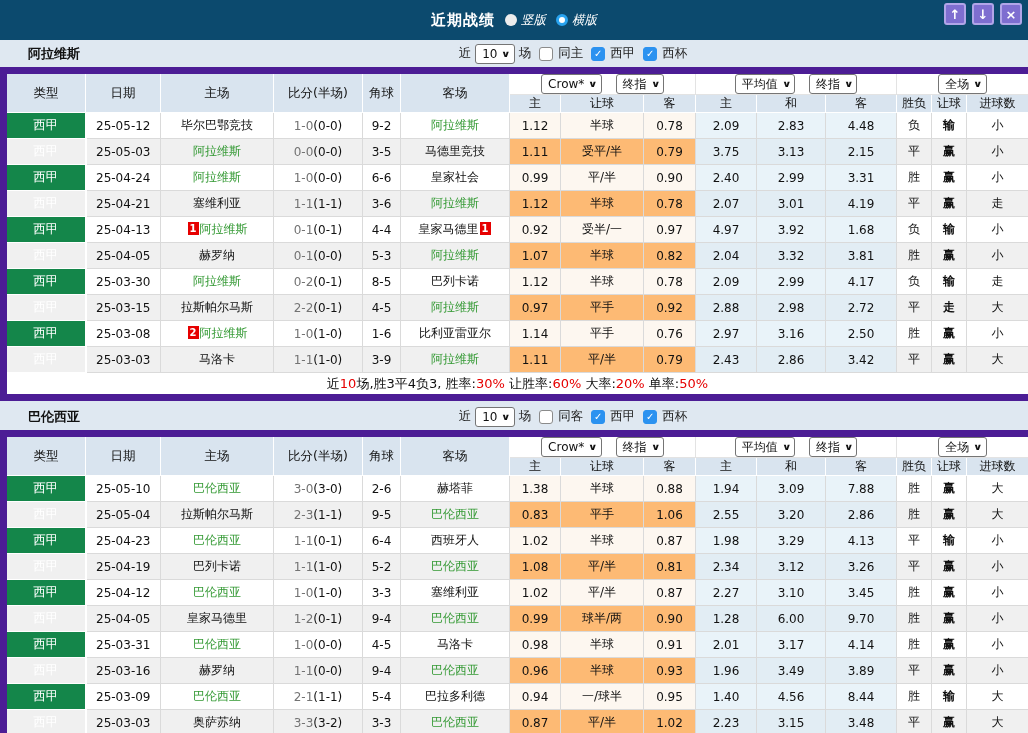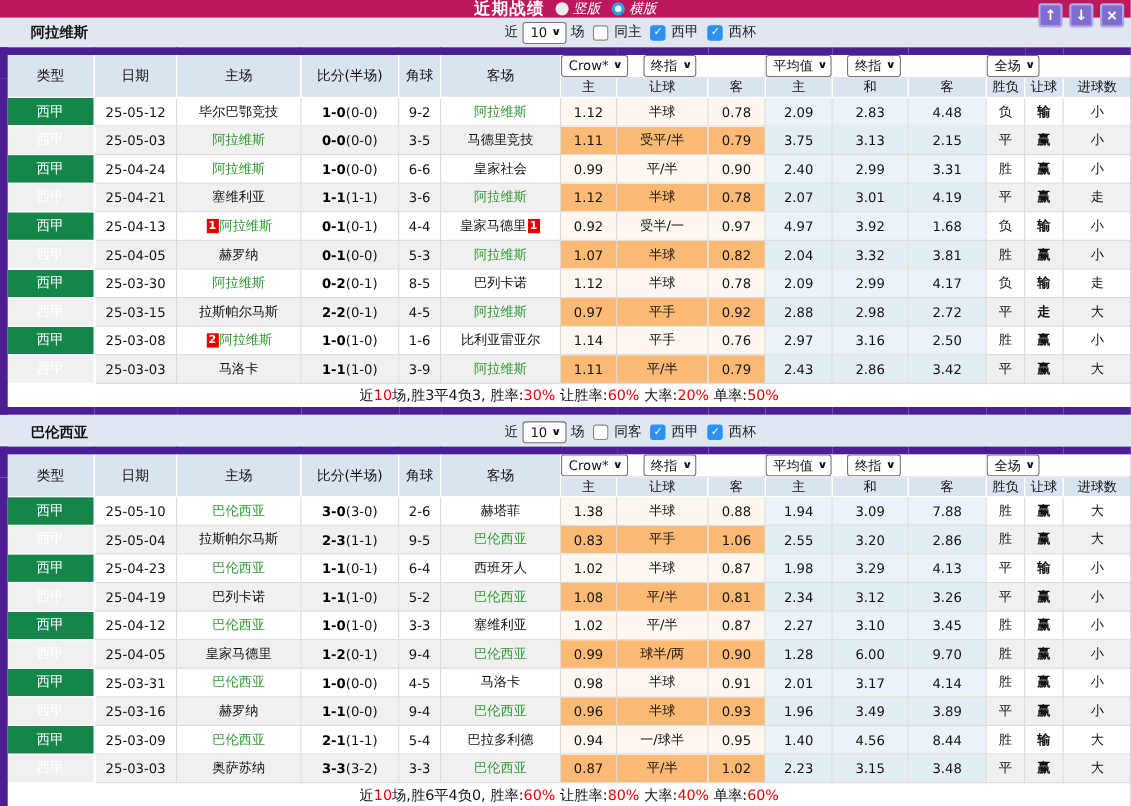--- a/index.html
+++ b/index.html
@@ -4,21 +4,21 @@
 <style>
   * { box-sizing: border-box; }
   html,body { margin:0; padding:0; }
   body {
     width:1028px; height:733px; overflow:hidden;
     background:#dfe8f1;
     font-family:"DejaVu Sans","Liberation Sans",sans-serif;
     font-size:12px; color:#222;
   }
   
-  .titlebar{ height:16px; background:#be185d; display:flex; align-items:center; position:relative; }
+  .titlebar{ height:40px; background:#0c4a6e; display:flex; align-items:center; position:relative; }
   .tb-center{ flex:1; display:flex; justify-content:center; align-items:center; gap:10px; color:#fff; }
   .title{ font-weight:bold; font-size:15px; letter-spacing:1px; }
   .radio-opt{ display:inline-flex; align-items:center; gap:4px; font-size:12.5px; cursor:pointer;font-style:italic; }
   .radio{ width:12px; height:12px; border-radius:50%; background:#ededed; display:inline-block; }
   .radio.unsel{ background:#fff; border:3px solid #29a3ef; }
   .tb-btns{ position:absolute; right:6px; top:3px; display:flex; gap:6px; }
   .tb-btn{ width:22px; height:22px; background:#7e6ed0; border:2px solid #b1a5e8; border-radius:3px;
            color:#fff; font-weight:bold; font-size:13px; line-height:15px; text-align:center; cursor:pointer; padding:0;
            font-family:"DejaVu Sans","Liberation Sans",sans-serif; }
   
@@ -34,30 +34,30 @@
              display:inline-flex; align-items:center; justify-content:center; cursor:pointer;
              font-size:10px; font-weight:bold; color:#fff; margin-left:4px; }
   .checkbox.checked{ background:#2b92f0; border-color:#2b92f0; }
   .cb-label{ margin-left:1px; }
   
   table.tbl{ border-collapse:collapse; table-layout:fixed; width:1028px; background:#fff; border:7px solid #4c1d95; }
   .tbl td,.tbl th{ overflow:hidden; white-space:nowrap; text-align:center; vertical-align:middle; padding:0; }
   .tbl thead th{ background:#d9e4ef; font-weight:normal; font-size:12.5px; color:#111; border:1px solid #fff; }
   .tbl thead th.sub{ height:18px; font-size:12px; }
   .tbl td.dropdown-cell{ background:#fff; height:24px; border:1px solid #e3e3e3; }
-  .dd-wrap{ display:flex; justify-content:flex-start; align-items:center; gap:14px; }
+  .dd-wrap{ display:flex; justify-content:center; align-items:center; gap:14px; }
   .tbl tbody td{ height:26px; border:1px solid #dadada; font-size:12px; color:#111; }
   .tbl tr.even td{ background:#f0f0f0; }
   .tbl td.col-hand{ background:#fdf7f0; }
   .tbl tr.even td.col-hand{ background:#fdba74; }
   .tbl td.col-avg{ background:#e9f3f9; }
   .tbl tr.even td.col-avg{ background:#e2edf4; }
   .tbl td.type{ background:#14864a; color:#fff; border-color:#fff; border-right:2px solid #fff; font-size:12.5px; }
   .t-green{ color:#339933; }
-  .score-main{ color:#000000;font-weight:bold; }
+  .score-main{ color:#737373; }
   .card{ display:inline-block; background:#e60000; color:#fff; font-size:10px; font-weight:bold;
          width:11px; height:13px; line-height:13px; vertical-align:1px; margin:0 1px; }
   .res-r{ color:#dd0000; } .res-g{ color:#009933; } .res-b{ color:#2233cc; }
   .bold{ font-weight:bold; }
   .tbl tfoot td{ height:25px; background:#fff; border:1px solid #dadada; font-size:13px; color:#111; }
   .sum-red{ color:#e60000; }
 </style>
 </head>
 <body>
 

